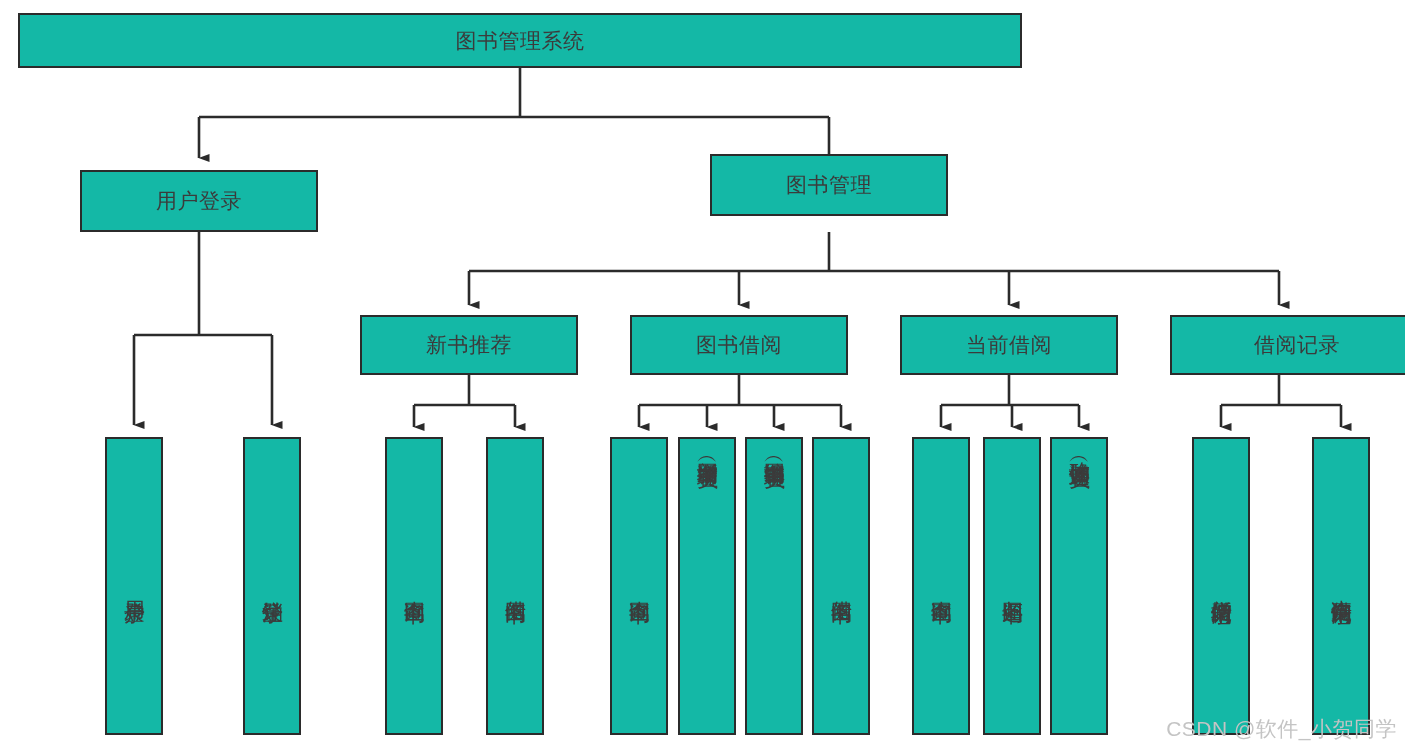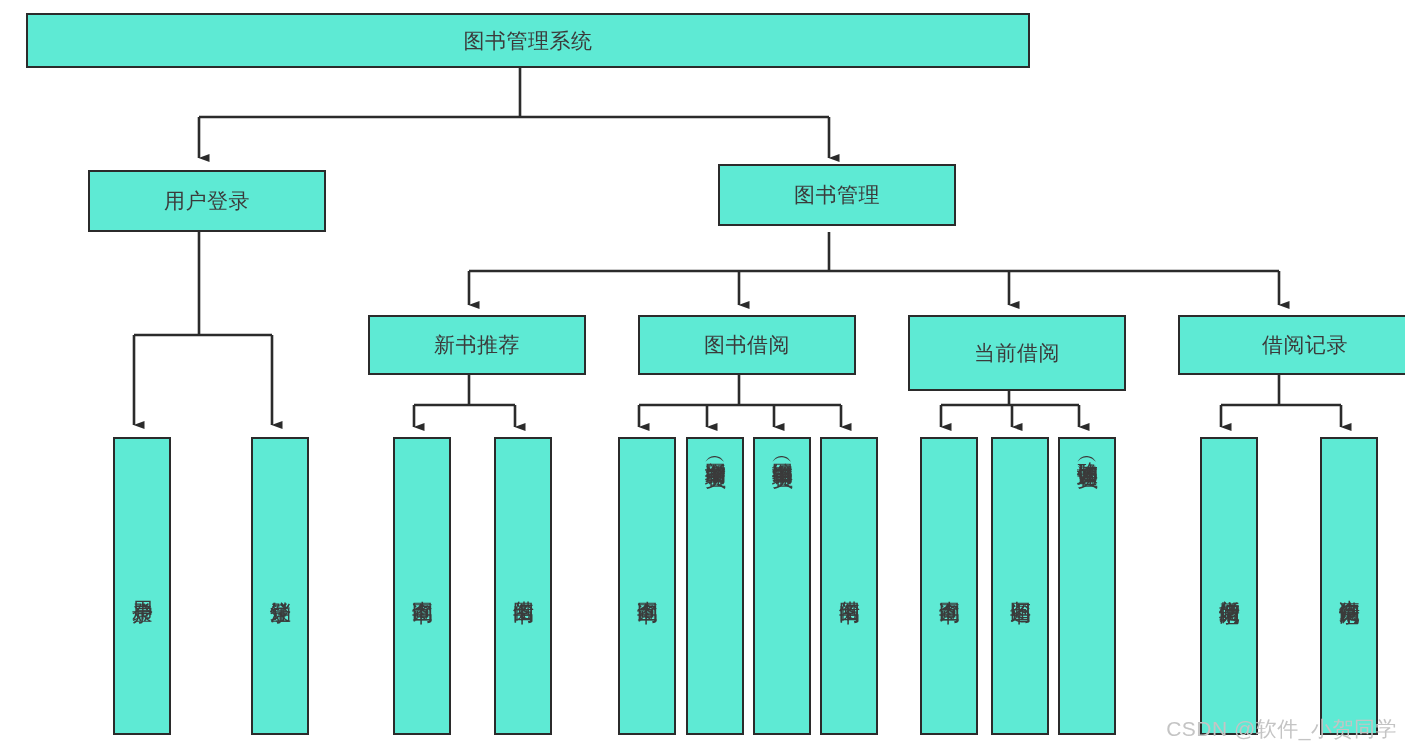--- a/index.html
+++ b/index.html
@@ -23,26 +23,25 @@
     position: absolute;
     left: 0;
     top: 0;
     width: 1405px;
     height: 747px;
   }
   .node-box {
     position: absolute;
     box-sizing: border-box;
     border: 2px solid #2b2b2b;
-    background: #5eead4;
+    background: #14b8a6;
     display: flex;
     align-items: center;
     justify-content: center;
     overflow: hidden;
-    margin-left: 8px;
   }
   .node-label-h {
     font-size: 21px;
     color: #3b3b3b;
     letter-spacing: 0.5px;
     line-height: 1.2;
     white-space: nowrap;
     text-align: center;
   }
   .node-label-v {
@@ -133,33 +132,33 @@
   </svg>
 
   <div class="node-box" style="left:18px; top:13px; width:1004px; height:55px;">
     <span class="node-label-h">图书管理系统</span>
   </div>
 
   <div class="node-box" style="left:80px; top:170px; width:238px; height:62px;">
     <span class="node-label-h">用户登录</span>
   </div>
 
-  <div class="node-box" style="left:710px; top:164px; width:238px; height:62px;">
+  <div class="node-box" style="left:710px; top:154px; width:238px; height:62px;">
     <span class="node-label-h">图书管理</span>
   </div>
 
   <div class="node-box" style="left:630px; top:315px; width:218px; height:60px;">
     <span class="node-label-h">图书借阅</span>
   </div>
 
   <div class="node-box" style="left:360px; top:315px; width:218px; height:60px;">
     <span class="node-label-h">新书推荐</span>
   </div>
 
-  <div class="node-box" style="left:900px; top:315px; width:218px; height:76px;">
+  <div class="node-box" style="left:900px; top:315px; width:218px; height:60px;">
     <span class="node-label-h">当前借阅</span>
   </div>
 
   <div class="node-box" style="left:1170px; top:315px; width:254px; height:60px;">
     <span class="node-label-h">借阅记录</span>
   </div>
 
   <div class="node-box leaf-box centered" style="left:105px; top:437px; width:58px; height:298px;">
     <span class="node-label-v">用户登录</span>
   </div>

